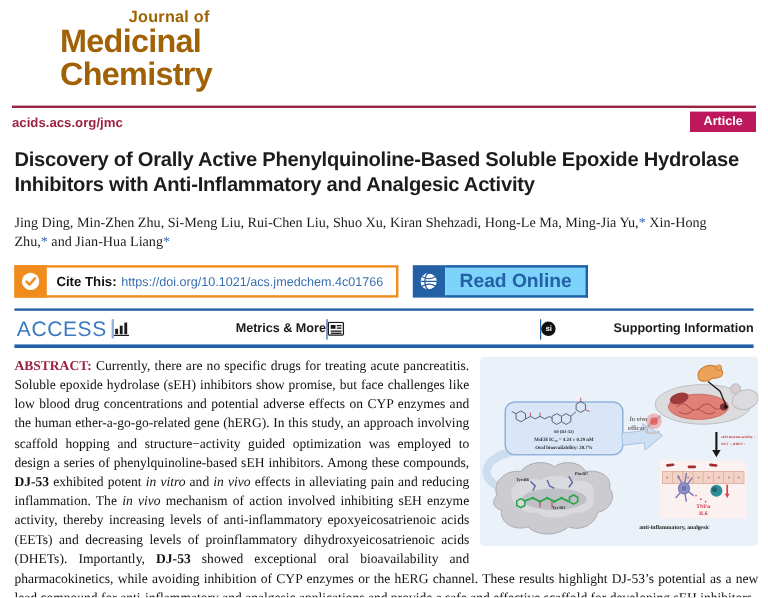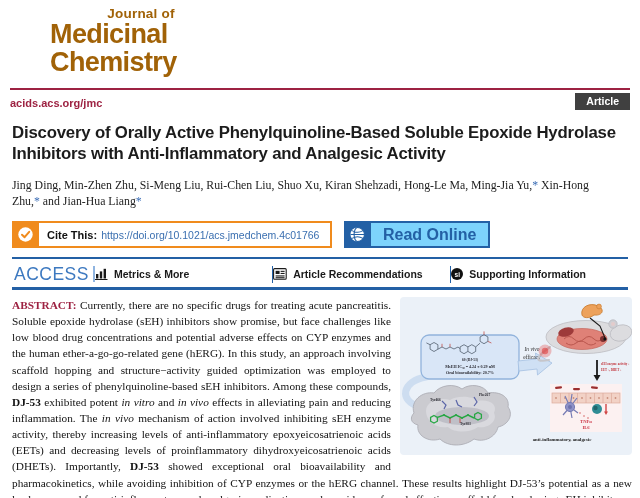--- a/index.html
+++ b/index.html
@@ -7,21 +7,21 @@
   body { font-family:"Liberation Sans", sans-serif; }
   .page { position:relative; width:640px; height:498px; background:#fff; overflow:hidden; }
 
   
   .masthead { position:absolute; top:6px; left:50px; width:140px; color:#a16207; }
   .masthead .jof { font-size:13.5px; font-weight:bold; text-align:center; margin-left:38px; width:106px; letter-spacing:0.2px; }
   .masthead .m1, .masthead .m2 { font-size:27px; font-weight:bold; line-height:1.02; letter-spacing:-0.6px; }
 
   .header-rule { position:absolute; top:88px; left:10px; right:10px; height:2px; background:#9d2242; }
   .site-link { position:absolute; top:97px; left:10px; font-size:11px; font-weight:bold; color:#9d2242; text-decoration:none; }
-  .article-badge { position:absolute; top:93px; right:10px; background:#404040; color:#fff; font-size:10.5px; font-weight:bold; padding:2px 11px 3px; }
+  .article-badge { position:absolute; top:93px; right:10px; background:#be185d; color:#fff; font-size:10.5px; font-weight:bold; padding:2px 11px 3px; }
 
   .title { position:absolute; top:122px; left:12px; width:620px; font-size:16.8px; font-weight:bold; color:#1c1c1c; line-height:1.27; letter-spacing:-0.2px; }
   .authors { position:absolute; top:177px; left:12px; width:580px; font-family:"Liberation Serif", serif; font-size:11.8px; color:#1d1d1d; line-height:1.38; }
   .seg-asterisk { color:#3b6db5; }
   .seg-bold { font-weight:bold; }
   .seg-italic { font-style:italic; }
 
   
   .cite-row { position:absolute; top:221px; left:12px; display:flex; align-items:stretch;text-align:center; }
   .cite-box { display:flex; align-items:center; border:2px solid #f08b1d; width:320px; height:27px; background:#fff; }
@@ -34,21 +34,21 @@
   .ro-label { border:2px solid #2360a5; border-left:none; display:flex; align-items:center; padding:0 12px; color:#2360a5; font-weight:bold; font-size:16px; background:#7dd3fc; }
 
   .rule-blue-thin { position:absolute; top:257px; left:12px; right:12px; height:1.5px; background:#2360a5; }
   .rule-blue-thick { position:absolute; top:287px; left:12px; right:12px; height:2.5px; background:#2360a5; }
 
   
   .access-row { position:absolute; top:262px; left:14px; right:12px; height:24px; display:flex; align-items:center; }
   .access-logo { font-size:17.5px; font-weight:400; color:#3d79c0; letter-spacing:0.5px; }
   .access-cursor { display:inline-block; width:2px; height:16px; background:#8fb4e0; margin-left:4px; vertical-align:-2px; }
   .access-items { flex:1; display:flex; align-items:center; }
-  .access-item { flex:1; display:flex; align-items:center; justify-content:flex-start; gap:6px; font-size:10.5px; font-weight:600; color:#1a1a1a; cursor:pointer; white-space:nowrap; }
+  .access-item { flex:1; display:flex; align-items:center; justify-content:space-between; gap:6px; font-size:10.5px; font-weight:600; color:#1a1a1a; cursor:pointer; white-space:nowrap; }
   .vsep { width:1.5px; height:17px; background:#2360a5; }
   .si-circle { width:12px; height:12px; border-radius:50%; background:#111; color:#fff; font-size:6.5px; font-weight:bold; display:flex; align-items:center; justify-content:center; }
 
   
   .abstract { position:absolute; top:297px; left:12px; right:8px; font-family:"Liberation Serif", serif; font-size:11.3px; line-height:1.43; text-align:justify; color:#121212; }
   .abstract-label { color:#9d2242; font-weight:bold; }
   .ga-float { float:right; width:232px; height:160px; margin:0 0 3px 9px; }
   .ga-float svg { display:block; width:232px; height:160px; }
 
   .t-dark { fill:#2b2b33; font-weight:bold; }
@@ -112,21 +112,20 @@
       <div class="vsep"></div>
       <div class="access-item">
         <svg width="14" height="12" viewBox="0 0 14 12">
           <rect x="0.6" y="0.6" width="12.6" height="10.6" rx="1" fill="none" stroke="#1a1a1a" stroke-width="1.1"></rect>
           <rect x="2.6" y="2.8" width="4" height="3.2" fill="#1a1a1a"></rect>
           <rect x="7.6" y="2.8" width="4" height="1.1" fill="#1a1a1a"></rect>
           <rect x="7.6" y="4.9" width="4" height="1.1" fill="#1a1a1a"></rect>
           <rect x="2.6" y="7.4" width="9" height="1.1" fill="#1a1a1a"></rect>
           <rect x="2.6" y="9.2" width="9" height="1.1" fill="#1a1a1a"></rect>
         </svg>
-        <span>Article Recommendations</span>
       </div>
       <div class="vsep"></div>
       <div class="access-item">
         <span class="si-circle">si</span>
         <span>Supporting Information</span>
       </div>
     </div>
   </div>
 
   <div class="rule-blue-thick"></div>

